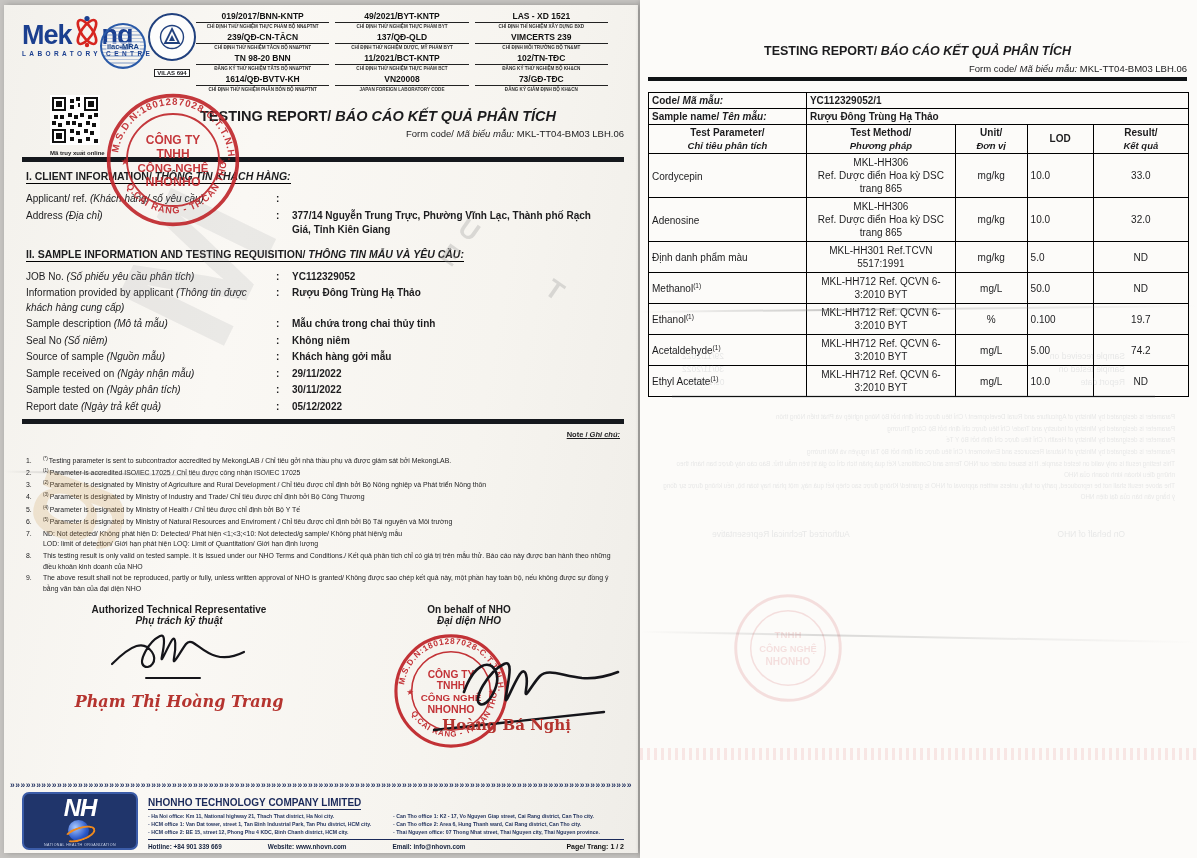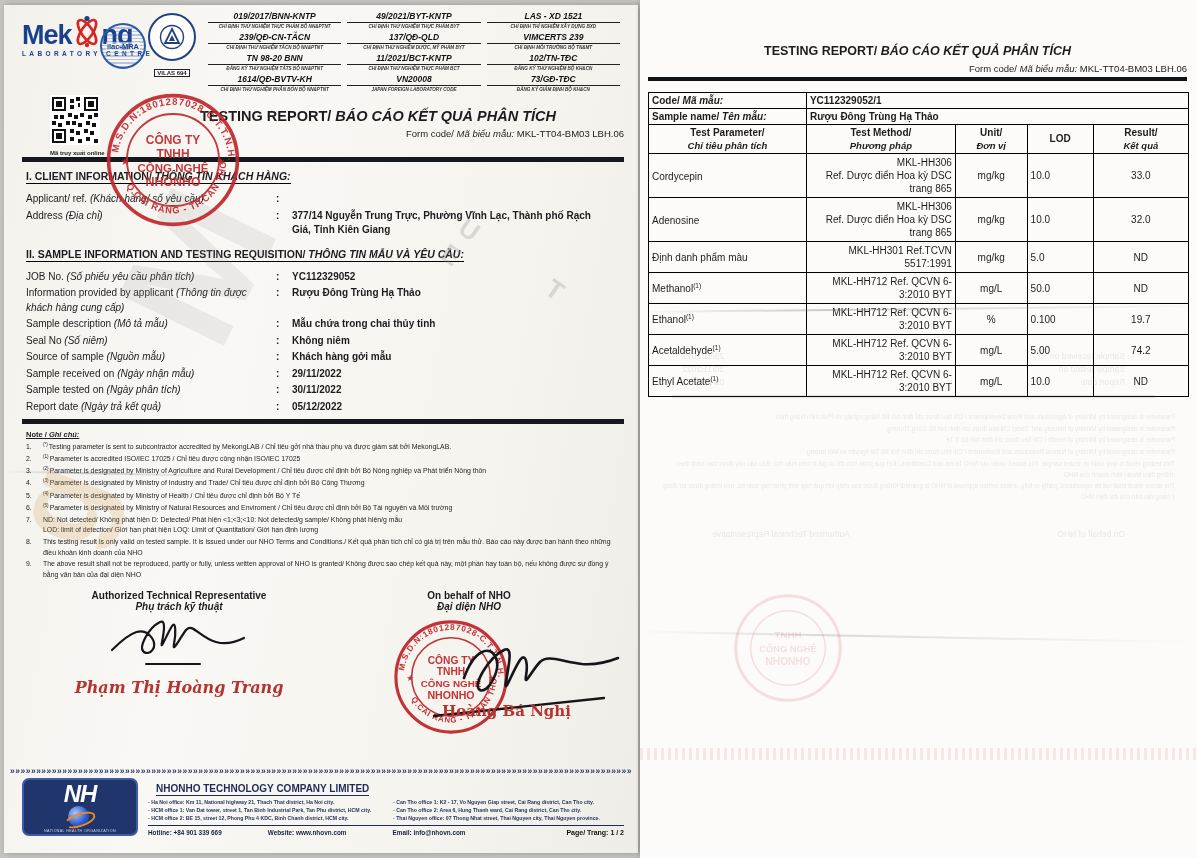--- a/index.html
+++ b/index.html
@@ -20,21 +20,21 @@
   .lab-centre{font-size:6.5px;font-weight:bold;color:#1b3f8f;letter-spacing:3.4px;margin-top:1px;}
   .cert-row{position:absolute;left:96px;top:8px;display:flex;gap:2px;align-items:center;}
   .ilac{width:42px;height:42px;border-radius:50%;border:2px solid #2a5aa8;
         background:repeating-linear-gradient(0deg,rgba(42,90,168,.30) 0 1.5px,transparent 1.5px 3.5px);
         display:flex;align-items:center;justify-content:center;}
   .ilac span{font-size:7.5px;font-weight:bold;color:#173f85;background:rgba(250,250,250,.55);padding:0 1px;}
   .vilas-wrap{text-align:center;}
   .vilas-circ{width:44px;height:44px;border-radius:50%;border:2.5px solid #21417e;margin:0 auto;
               display:flex;align-items:center;justify-content:center;background:#fdfdfc;}
   .vilas-box{font-size:6px;font-weight:bold;border:1px solid #222;padding:0 2px;display:inline-block;margin-top:1px;background:#fff;}
-  .acc-grid{position:absolute;left:204px;top:6px;width:412px;display:flex;gap:6px;font-style:italic;}
+  .acc-grid{position:absolute;left:192px;top:6px;width:412px;display:flex;gap:6px;}
   .acc-col{flex:1;}
   .acc{margin-bottom:3px;text-align:center;}
   .acc-code{font-size:8.5px;font-weight:bold;color:#111;border-bottom:1.2px solid #222;padding-bottom:1px;white-space:nowrap;}
   .acc-cap{font-size:4.6px;font-weight:bold;color:#333;margin-top:1px;white-space:nowrap;}
   .qr-wrap{position:absolute;left:46px;top:90px;width:70px;text-align:left;}
   .qr{width:50px;height:50px;}
   .qr-cap{font-size:6px;font-weight:bold;margin-top:1px;}
   .title-wrap{position:absolute;left:128px;top:103px;right:14px;}
   .doc-title{text-align:center;font-size:14.5px;font-weight:bold;white-space:nowrap;}
   .doc-title .vi{font-style:italic;}
@@ -45,21 +45,21 @@
   .sec-head{font-size:10.5px;font-weight:bold;margin:8px 0 6px 22px;display:inline-block;
             border-bottom:1.6px solid #000;padding-bottom:1px;}
   .sec-head .vi{font-style:italic;}
   .inforow{display:flex;font-size:10px;margin:2px 0 2px 22px;line-height:1.45;}
   .inforow .lab{width:250px;}
   .inforow .lab .vi{font-style:italic;}
   .inforow .colon{width:16px;font-weight:bold;}
   .inforow .val{flex:1;font-weight:bold;padding-right:36px;}
 
   .notes{margin:6px 18px 0 22px;}
-  .note-head{font-size:7.5px;font-weight:bold;text-decoration:underline;margin-bottom:3px;}
+  .note-head{font-size:7.5px;font-weight:bold;text-decoration:underline;margin-bottom:17px;text-align:right;}
   .note-head .vi{font-style:italic;}
   .note{display:flex;font-size:6.9px;line-height:1.5;margin-bottom:1.5px;}
   .note .num{width:17px;flex:none;}
   .note .sup{font-size:4.6px;margin-right:1px;}
   .note .txt{flex:1;white-space:pre-line;}
 
   .sig-zone{position:relative;height:172px;margin-top:10px;}
   .sig-left{position:absolute;left:40px;top:0;width:270px;text-align:center;}
   .sig-right{position:absolute;left:330px;top:0;width:270px;text-align:center;}
   .sig-title{font-size:10px;font-weight:bold;}
@@ -81,21 +81,21 @@
             display:flex;flex-direction:column;align-items:center;justify-content:center;flex:none;}
   .nho-row{display:flex;align-items:center;flex-direction:column;}
   .nho-txt{color:#fff;font-weight:bold;font-size:24px;font-style:italic;letter-spacing:-1px;line-height:1;}
   .nho-globe{width:21px;height:21px;border-radius:50%;margin-left:-3px;position:relative;
              background:radial-gradient(circle at 35% 35%,#a9c9ff,#2a58c9 60%,#123585);}
   .nho-globe::after{content:"";position:absolute;left:-4px;top:7px;width:28px;height:10px;border:2px solid #f08a1d;
                     border-radius:50%;border-left-color:transparent;transform:rotate(-18deg);}
   .nho-sub{color:#cdd6ea;font-size:3.6px;margin-top:2px;letter-spacing:.4px;}
   .foot-right{flex:1;}
   .foot-company{font-size:10px;font-weight:bold;color:#1b2a5a;border-bottom:1.4px solid #1b2a5a;
-                display:inline-block;padding-bottom:1px;margin-left:8px;}
+                display:inline-block;padding-bottom:1px;}
   .foot-cols{display:flex;gap:14px;margin-top:2px;}
   .foot-col{flex:1;}
   .foot-addr{font-size:5.2px;font-weight:bold;color:#25355f;line-height:1.55;}
   .foot-rule{border-top:1.6px solid #1b2a5a;margin-top:3px;}
   .foot-bottom{display:flex;font-size:6.4px;font-weight:bold;color:#14213d;margin-top:3px;gap:46px;}
   .foot-page{margin-left:auto;font-size:7px;color:#111;}
 
   
   .wm{position:absolute;pointer-events:none;font-weight:bold;}
   .wm-mek{left:120px;top:160px;font-size:170px;color:rgba(140,140,148,.14);transform:rotate(-64deg);
@@ -113,21 +113,21 @@
   .p2-form .vi{font-style:italic;}
   .p2-bar{height:4px;background:#101316;margin-top:3px;}
   table.results{border-collapse:collapse;margin-top:11px;width:541px;border:1.5px solid #000;}
   table.results td,table.results th{border:1px solid #000;font-size:10px;padding:2px 3px;vertical-align:middle;}
   .samp-lab{font-weight:bold;width:152px;text-align:left;padding-left:5px;}
   .samp-lab .vi{font-style:italic;}
   .samp-val{font-weight:bold;text-align:left;padding-left:8px;}
   th.colh{font-weight:bold;text-align:center;line-height:1.25;}
   th.colh .vi{font-style:italic;font-size:9.5px;display:block;font-weight:bold;}
   td.param{text-align:left;padding-left:5px;width:158px;}
-  td.method{text-align:right;white-space:pre-line;font-size:9.8px;line-height:1.3;width:150px;}
+  td.method{text-align:center;white-space:pre-line;font-size:9.8px;line-height:1.3;width:150px;}
   td.unit{text-align:center;width:68px;}
   td.lod{text-align:left;width:62px;}
   td.result{text-align:center;width:93px;}
   sup.psup{font-size:6.5px;}
 
   .bleed{position:absolute;left:12px;right:12px;top:348px;transform:scaleX(-1);
          opacity:.17;color:#7e858e;filter:blur(.3px);}
   .bleed .brow{display:flex;font-size:8.5px;justify-content:space-between;margin:3px 30px 3px 60px;}
   .bleed .bbar{height:3px;background:#5c6066;margin:8px 20px 14px 30px;}
   .bleed .bnote{font-size:6.3px;line-height:1.7;margin:1px 10px;}

